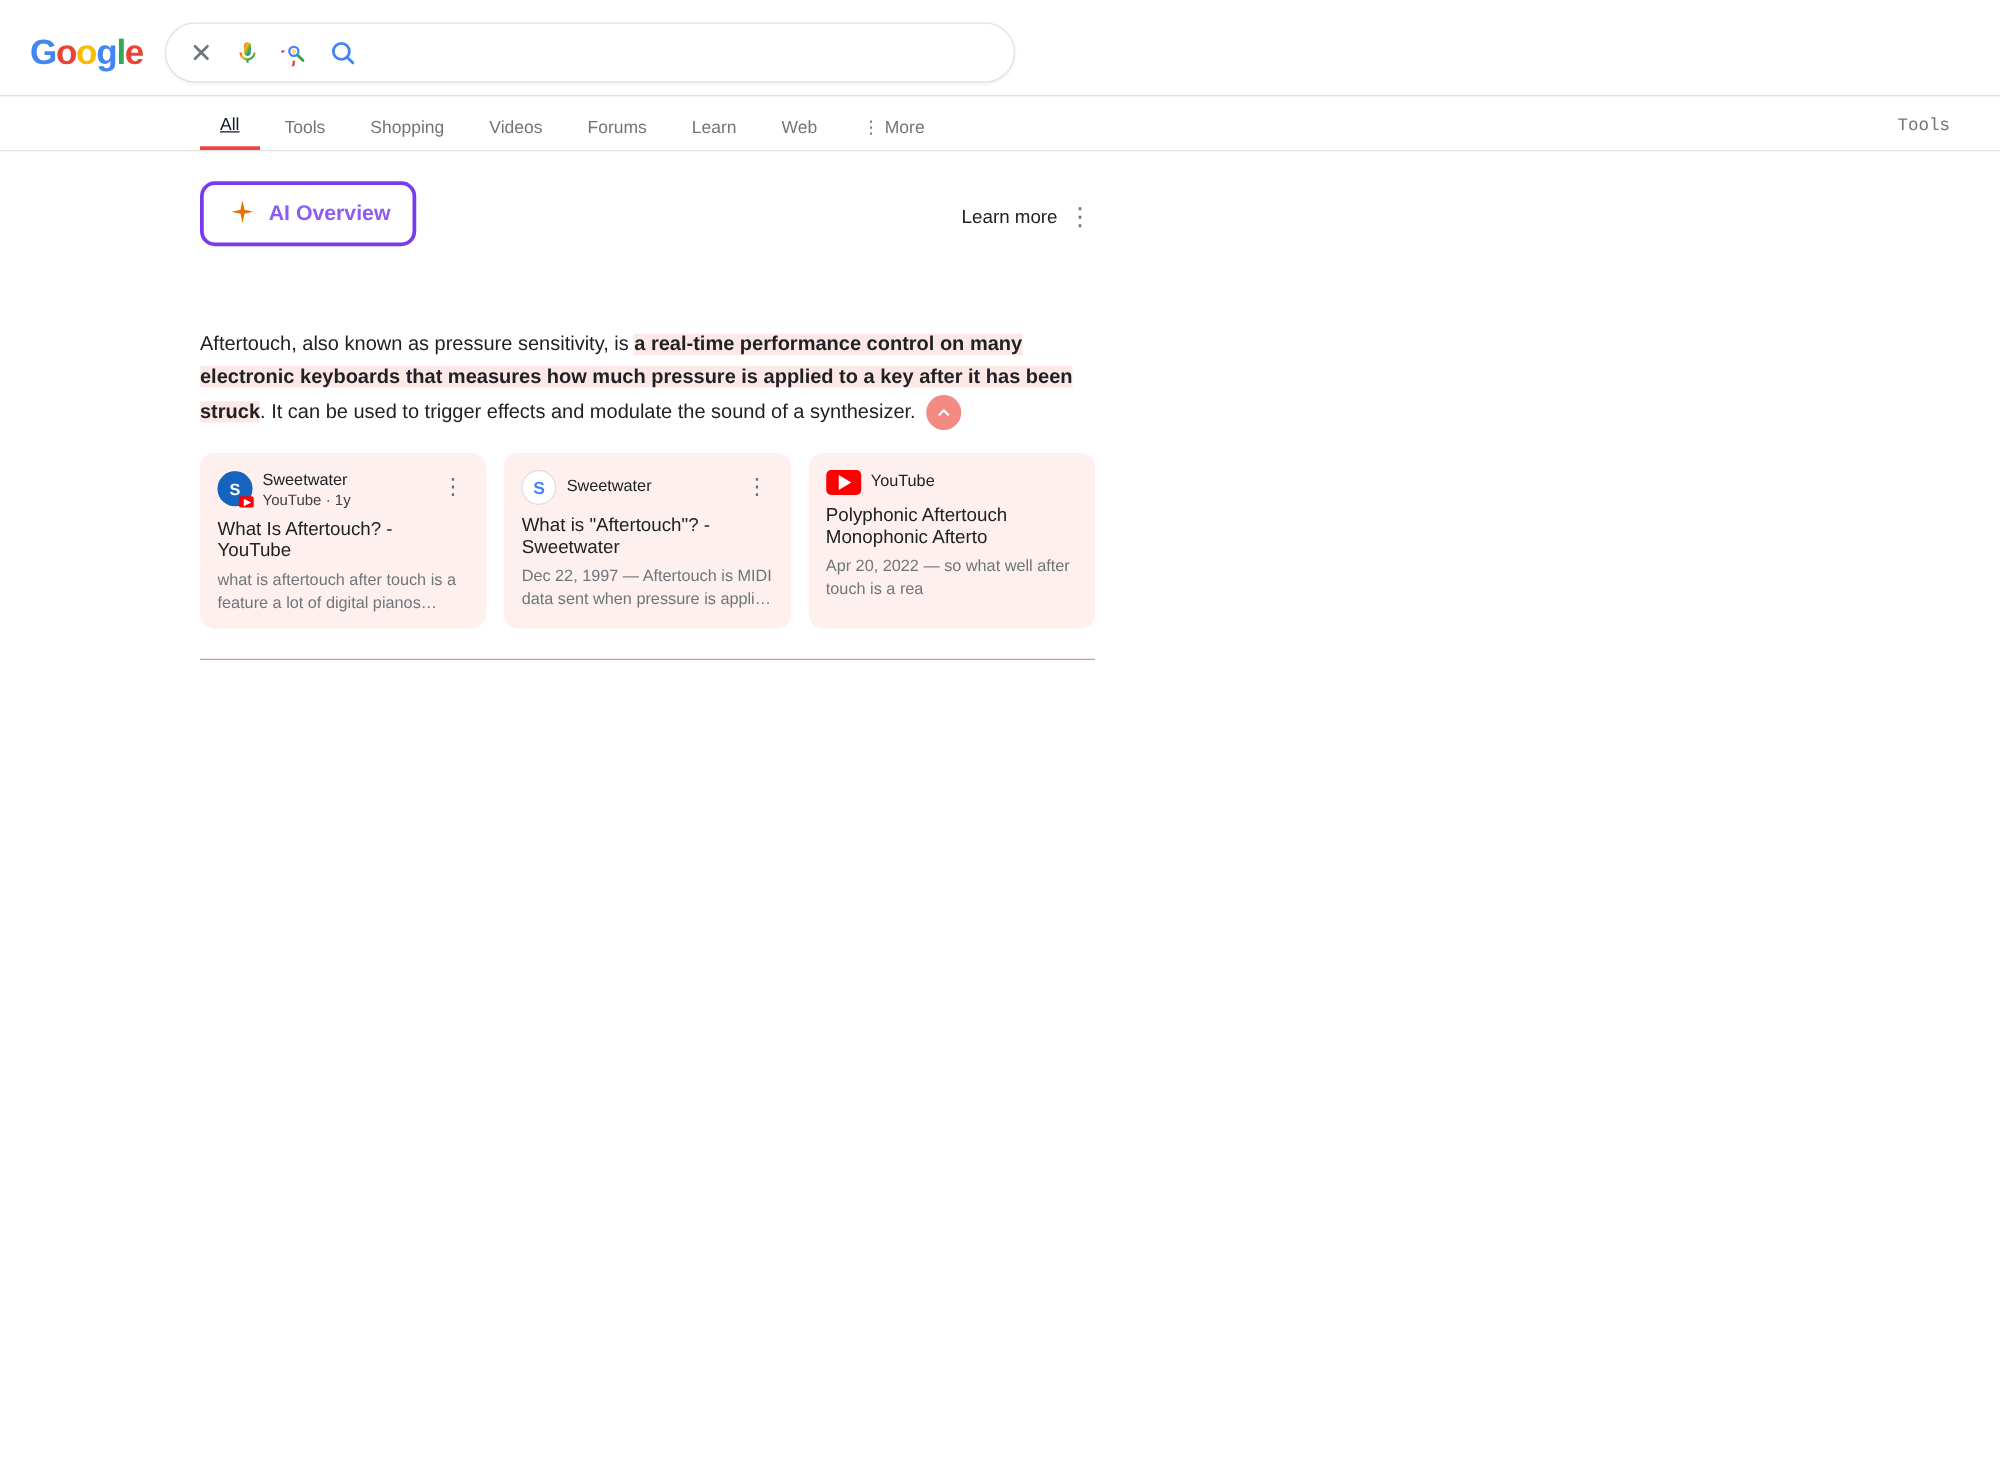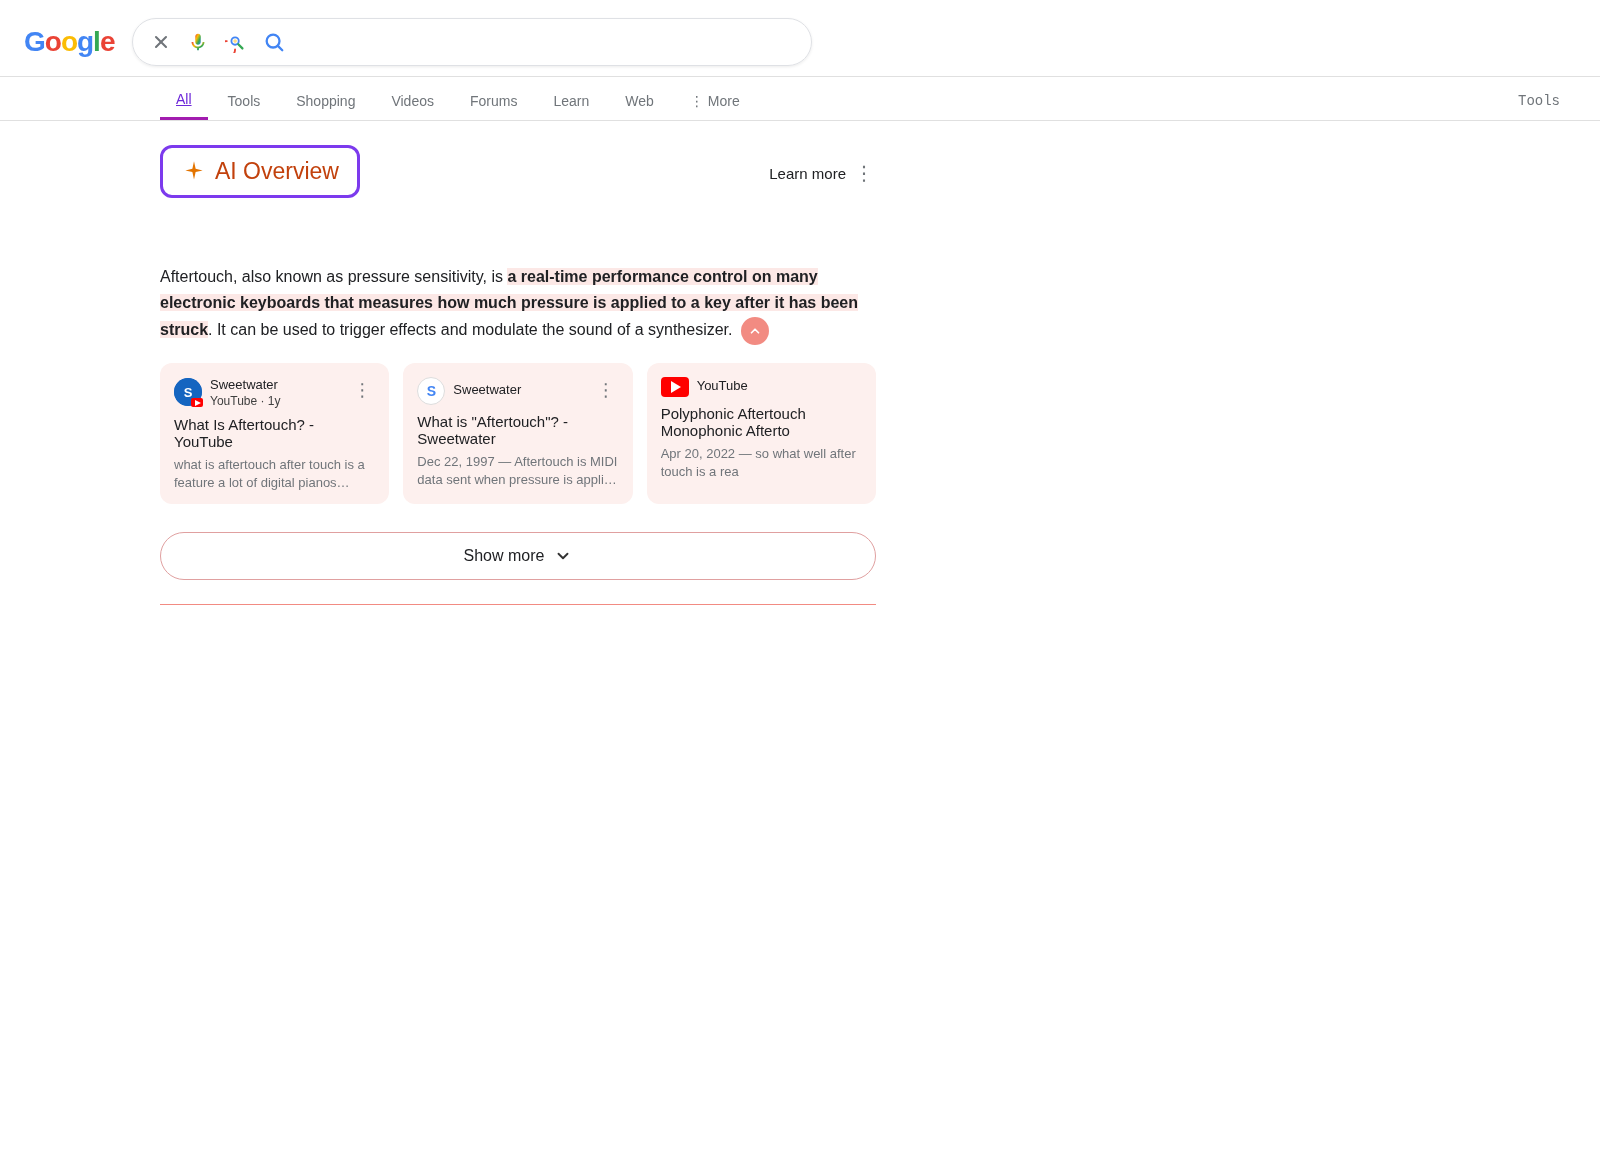--- a/index.html
+++ b/index.html
@@ -90,22 +90,22 @@
       font-size: 14px;
       color: #70757a;
       cursor: pointer;
       border-bottom: 3px solid transparent;
       text-decoration: none;
       white-space: nowrap;
       border: none;
       background: none;
     }
     .nav-tab.active {
-      color: #6d28d9;
-      border-bottom: 3px solid #a21caf;
+      color: #0f172a;
+      border-bottom: 3px solid #ef4444;
       text-decoration: underline;
     }
     .nav-tab-tools {
       margin-left: auto;
       color: #70757a;
       font-size: 14px;
       cursor: pointer;
       padding: 10px 16px;
       border: none;
       background: none;
@@ -130,23 +130,23 @@
     .ai-overview-header {
       display: flex;
       align-items: center;
       gap: 8px;
     }
     .ai-spark-icon {
       width: 26px;
       height: 26px;
     }
     .ai-overview-title {
-      font-size: 23px;
-      font-weight: 400;
-      color: #c2410c;
+      font-size: 17px;
+      font-weight: 700;
+      color: #8b5cf6;
     }
 
     
     .learn-more-row {
       display: flex;
       justify-content: flex-end;
       align-items: center;
       gap: 6px;
       margin-bottom: 12px;
       max-width: 800px;
@@ -483,23 +483,15 @@
           <div>
             <div class="source-name-line">YouTube</div>
           </div>
         </div>
       </div>
       <div class="card-title">Polyphonic Aftertouch Monophonic Afterto</div>
       <div class="card-snippet">Apr 20, 2022 — so what well after touch is a rea</div>
     </div>
   </div>
 
-  <div class="show-more-container">
-    <button class="show-more-btn">
-      <span>Show more</span>
-      <svg width="18" height="18" viewBox="0 0 24 24" fill="none" stroke="#333" stroke-width="2.5" stroke-linecap="round" stroke-linejoin="round">
-        <polyline points="6 9 12 15 18 9"></polyline>
-      </svg>
-    </button>
-  </div>
 
   <hr class="bottom-divider">
 </div>
 
 </body></html>

